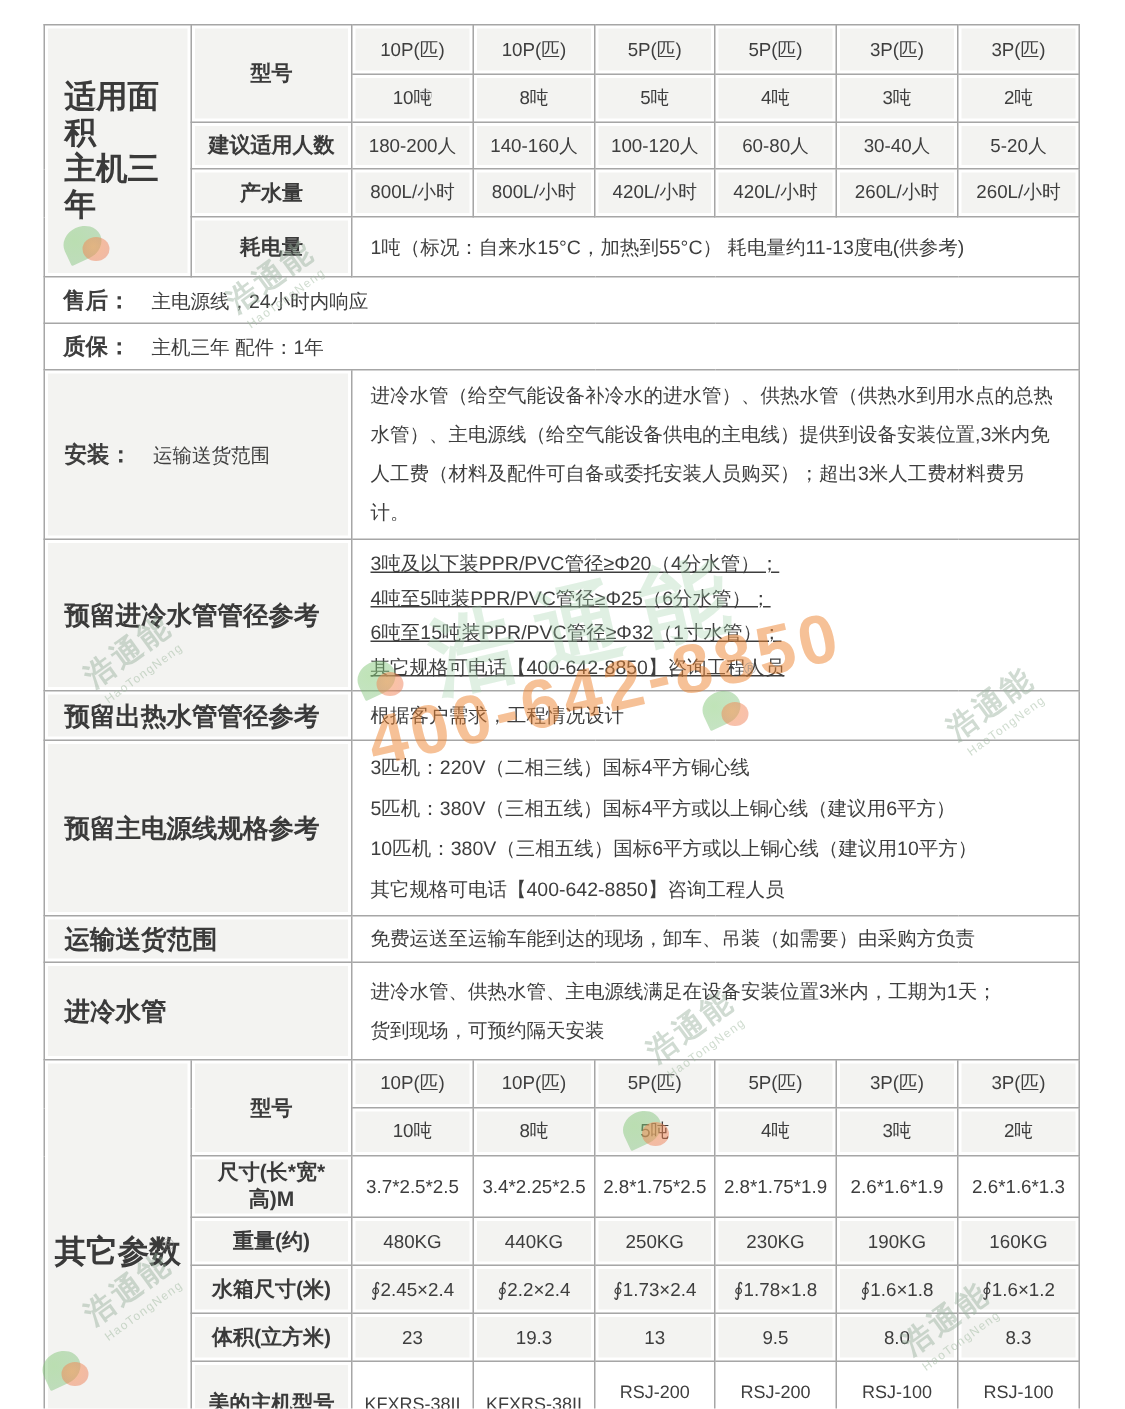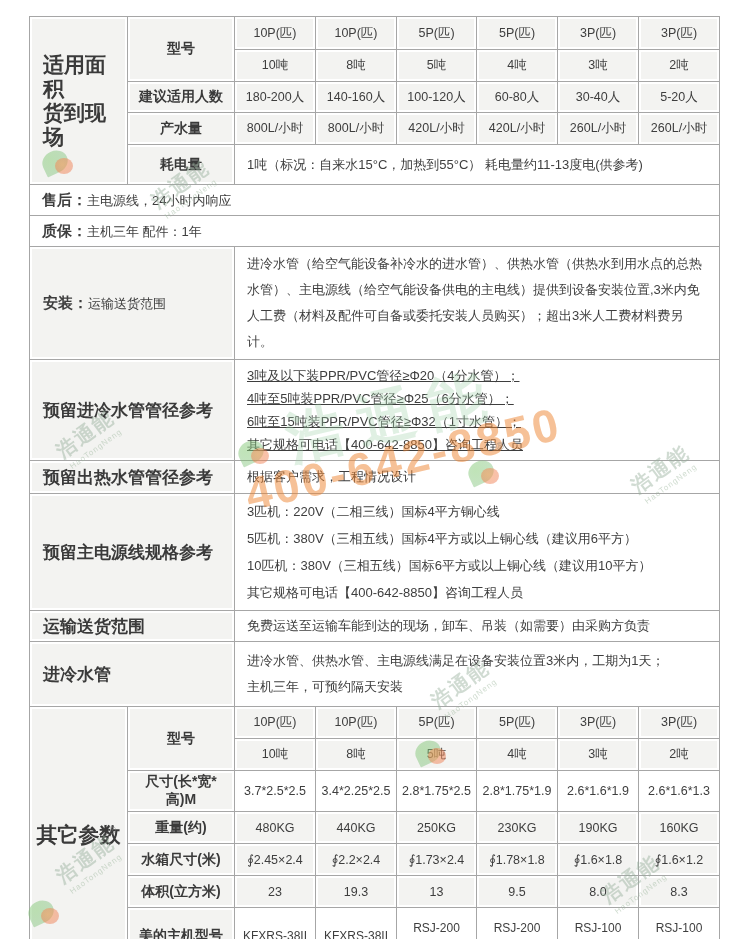--- a/index.html
+++ b/index.html
@@ -19,21 +19,21 @@
     font-size:13px;text-align:center;vertical-align:middle;
     padding:2px 4px;overflow:hidden;
   }
   .shade{background:#f3f3f1;box-shadow:inset 0 0 0 2px #ffffff;}
   .lbl{font-weight:bold;font-size:14px;color:#3a3a3a;}
   .group{font-size:21px;line-height:24px;}
   .val{font-size:12.5px;}
   .txt{text-align:left;padding:4px 12px;background:#fff;font-size:13px;}
   .leftlbl{text-align:left;padding-left:13px;}
   .biglbl{font-size:17px;}
-  .inlinebold{font-weight:bold;font-size:15px;margin-right:0;}
+  .inlinebold{font-weight:bold;font-size:15px;margin-right:14px;}
   .para{line-height:26px;}
   .ln{line-height:23px;text-decoration:underline;}
   .lnw{line-height:27px;}
   .pre{white-space:pre-line;line-height:16px;font-size:12px;}
 
   tr.r33{height:33px} tr.r32{height:32px} tr.r31{height:31px}
   tr.r40{height:40px} tr.r105{height:105px} tr.r93{height:93px}
   tr.r108{height:108px} tr.r65{height:65px} tr.r56{height:56px}
 
   
@@ -67,21 +67,21 @@
         <col style="width:80px">
       <col style="width:81px">
         <col style="width:81px">
         <col style="width:81px">
     </colgroup>
 
     <tbody>
         <tr class="r33">
       <td class="lbl group shade leftlbl" rowspan="5">
         <div>适用面积</div>
-        <div>货到现场</div>
+        <div>主机三年</div>
       </td>
       <td class="lbl shade" rowspan="2">型号</td>
       <td class="val shade">10P(匹)</td>
       <td class="val shade">10P(匹)</td>
       <td class="val shade">5P(匹)</td>
       <td class="val shade">5P(匹)</td>
       <td class="val shade">3P(匹)</td>
       <td class="val shade">3P(匹)</td>
     </tr>
     <tr class="r32">
@@ -154,21 +154,21 @@
       </td>
     </tr>
     <tr class="r31">
       <td class="lbl biglbl shade leftlbl" colspan="2">运输送货范围</td>
       <td class="txt" colspan="6">免费运送至运输车能到达的现场，卸车、吊装（如需要）由采购方负责</td>
     </tr>
     <tr class="r65">
       <td class="lbl biglbl shade leftlbl" colspan="2">进冷水管</td>
       <td class="txt" colspan="6">
         <div class="para">进冷水管、供热水管、主电源线满足在设备安装位置3米内，工期为1天；</div>
-        <div class="para">主机三年，可预约隔天安装</div>
+        <div class="para">货到现场，可预约隔天安装</div>
       </td>
     </tr>
 
     <tr class="r32">
       <td class="lbl group shade" rowspan="7">其它参数</td>
       <td class="lbl shade" rowspan="2">型号</td>
       <td class="val shade">10P(匹)</td>
       <td class="val shade">10P(匹)</td>
       <td class="val shade">5P(匹)</td>
       <td class="val shade">5P(匹)</td>

